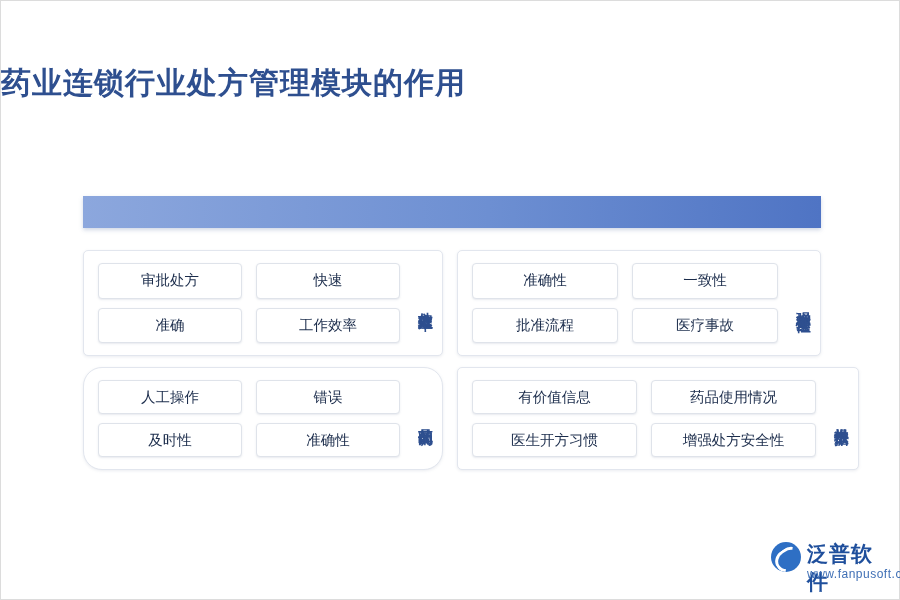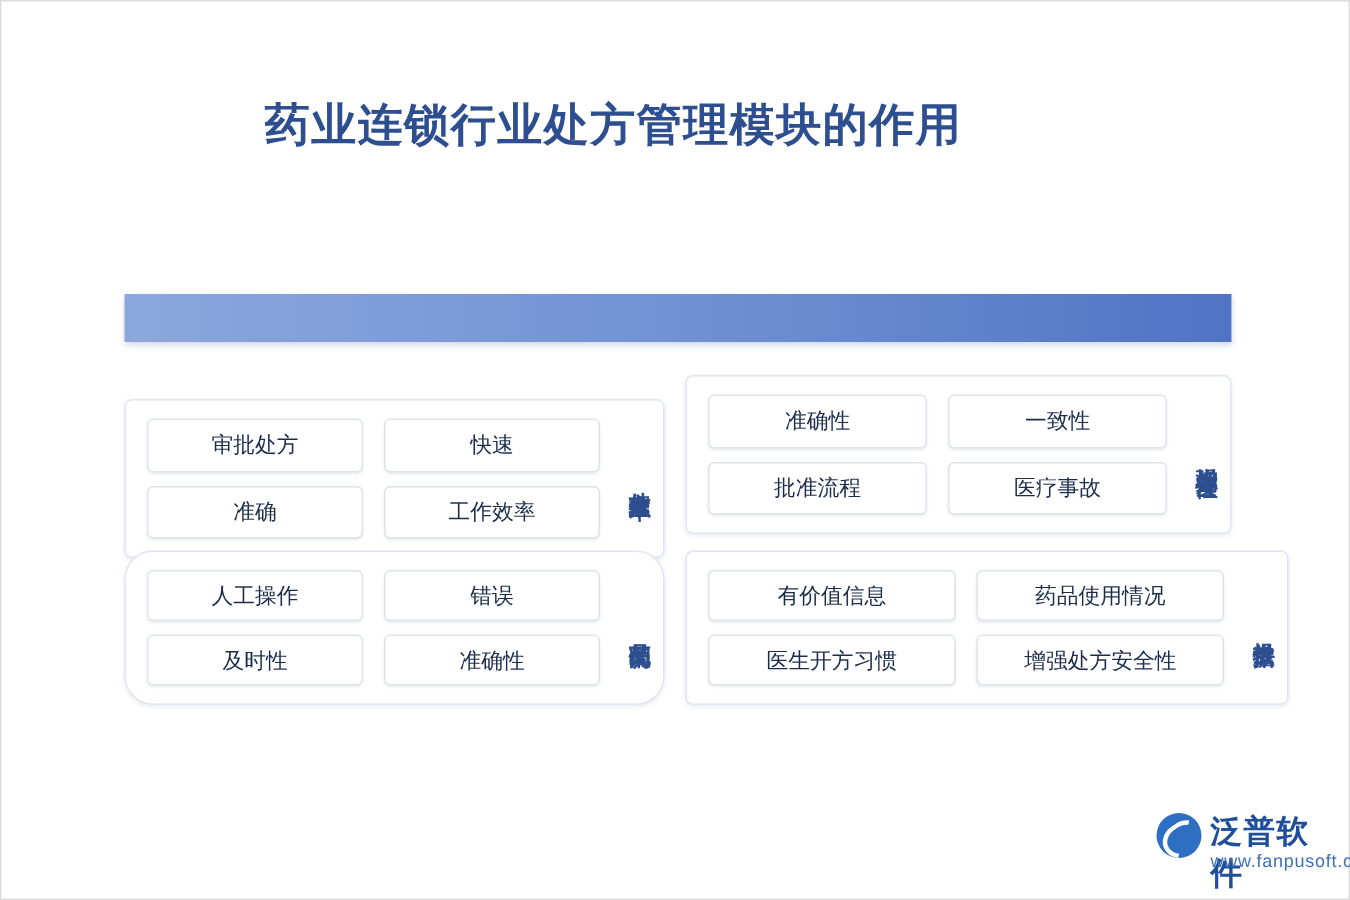--- a/index.html
+++ b/index.html
@@ -19,26 +19,25 @@
     height: 600px;
     box-sizing: border-box;
     border: 1px solid #dcdcdc;
     background: #ffffff;
   }
   .title {
     position: absolute;
     left: 0;
     top: 62px;
     width: 752px;
-    text-align: center;
+    text-align: left;
     font-size: 30px;
     font-weight: bold;
     color: #2e4f8f;
     letter-spacing: 1px;
-    padding-left: 32px;
   }
   .banner {
     position: absolute;
     left: 82px;
     top: 195px;
     width: 738px;
     height: 32px;
     background: linear-gradient(to right, #8ca7dd 0%, #6d8fd2 55%, #4f74c4 100%);
     box-shadow: 0 2px 4px rgba(120, 140, 180, 0.35);
   }
@@ -53,21 +52,21 @@
     position: absolute;
     box-sizing: border-box;
     border: 1px solid #e2e6ee;
     border-radius: 5px;
     background: #ffffff;
     box-shadow: 0 1px 3px rgba(140, 150, 170, 0.18);
     display: flex;
     flex-direction: row;
     align-items: stretch;
   }
-  .panel-a { left: 0px;   top: 16px;   width: 360px; height: 106px; justify-content: center; }
+  .panel-a { left: 0px;   top: 0px;   width: 360px; height: 106px; justify-content: center; }
   .panel-b { left: 374px; top: 0px;   width: 364px; height: 106px; }
   .panel-c { left: 0px;   top: 117px; width: 360px; height: 103px; border-radius: 19px; }
   .panel-d { left: 374px; top: 117px; width: 402px; height: 103px; }
 
   .chips {
     flex: 1 1 auto;
     display: grid;
     grid-template-columns: 1fr 1fr;
     grid-template-rows: 1fr 1fr;
     gap: 9px 14px;

